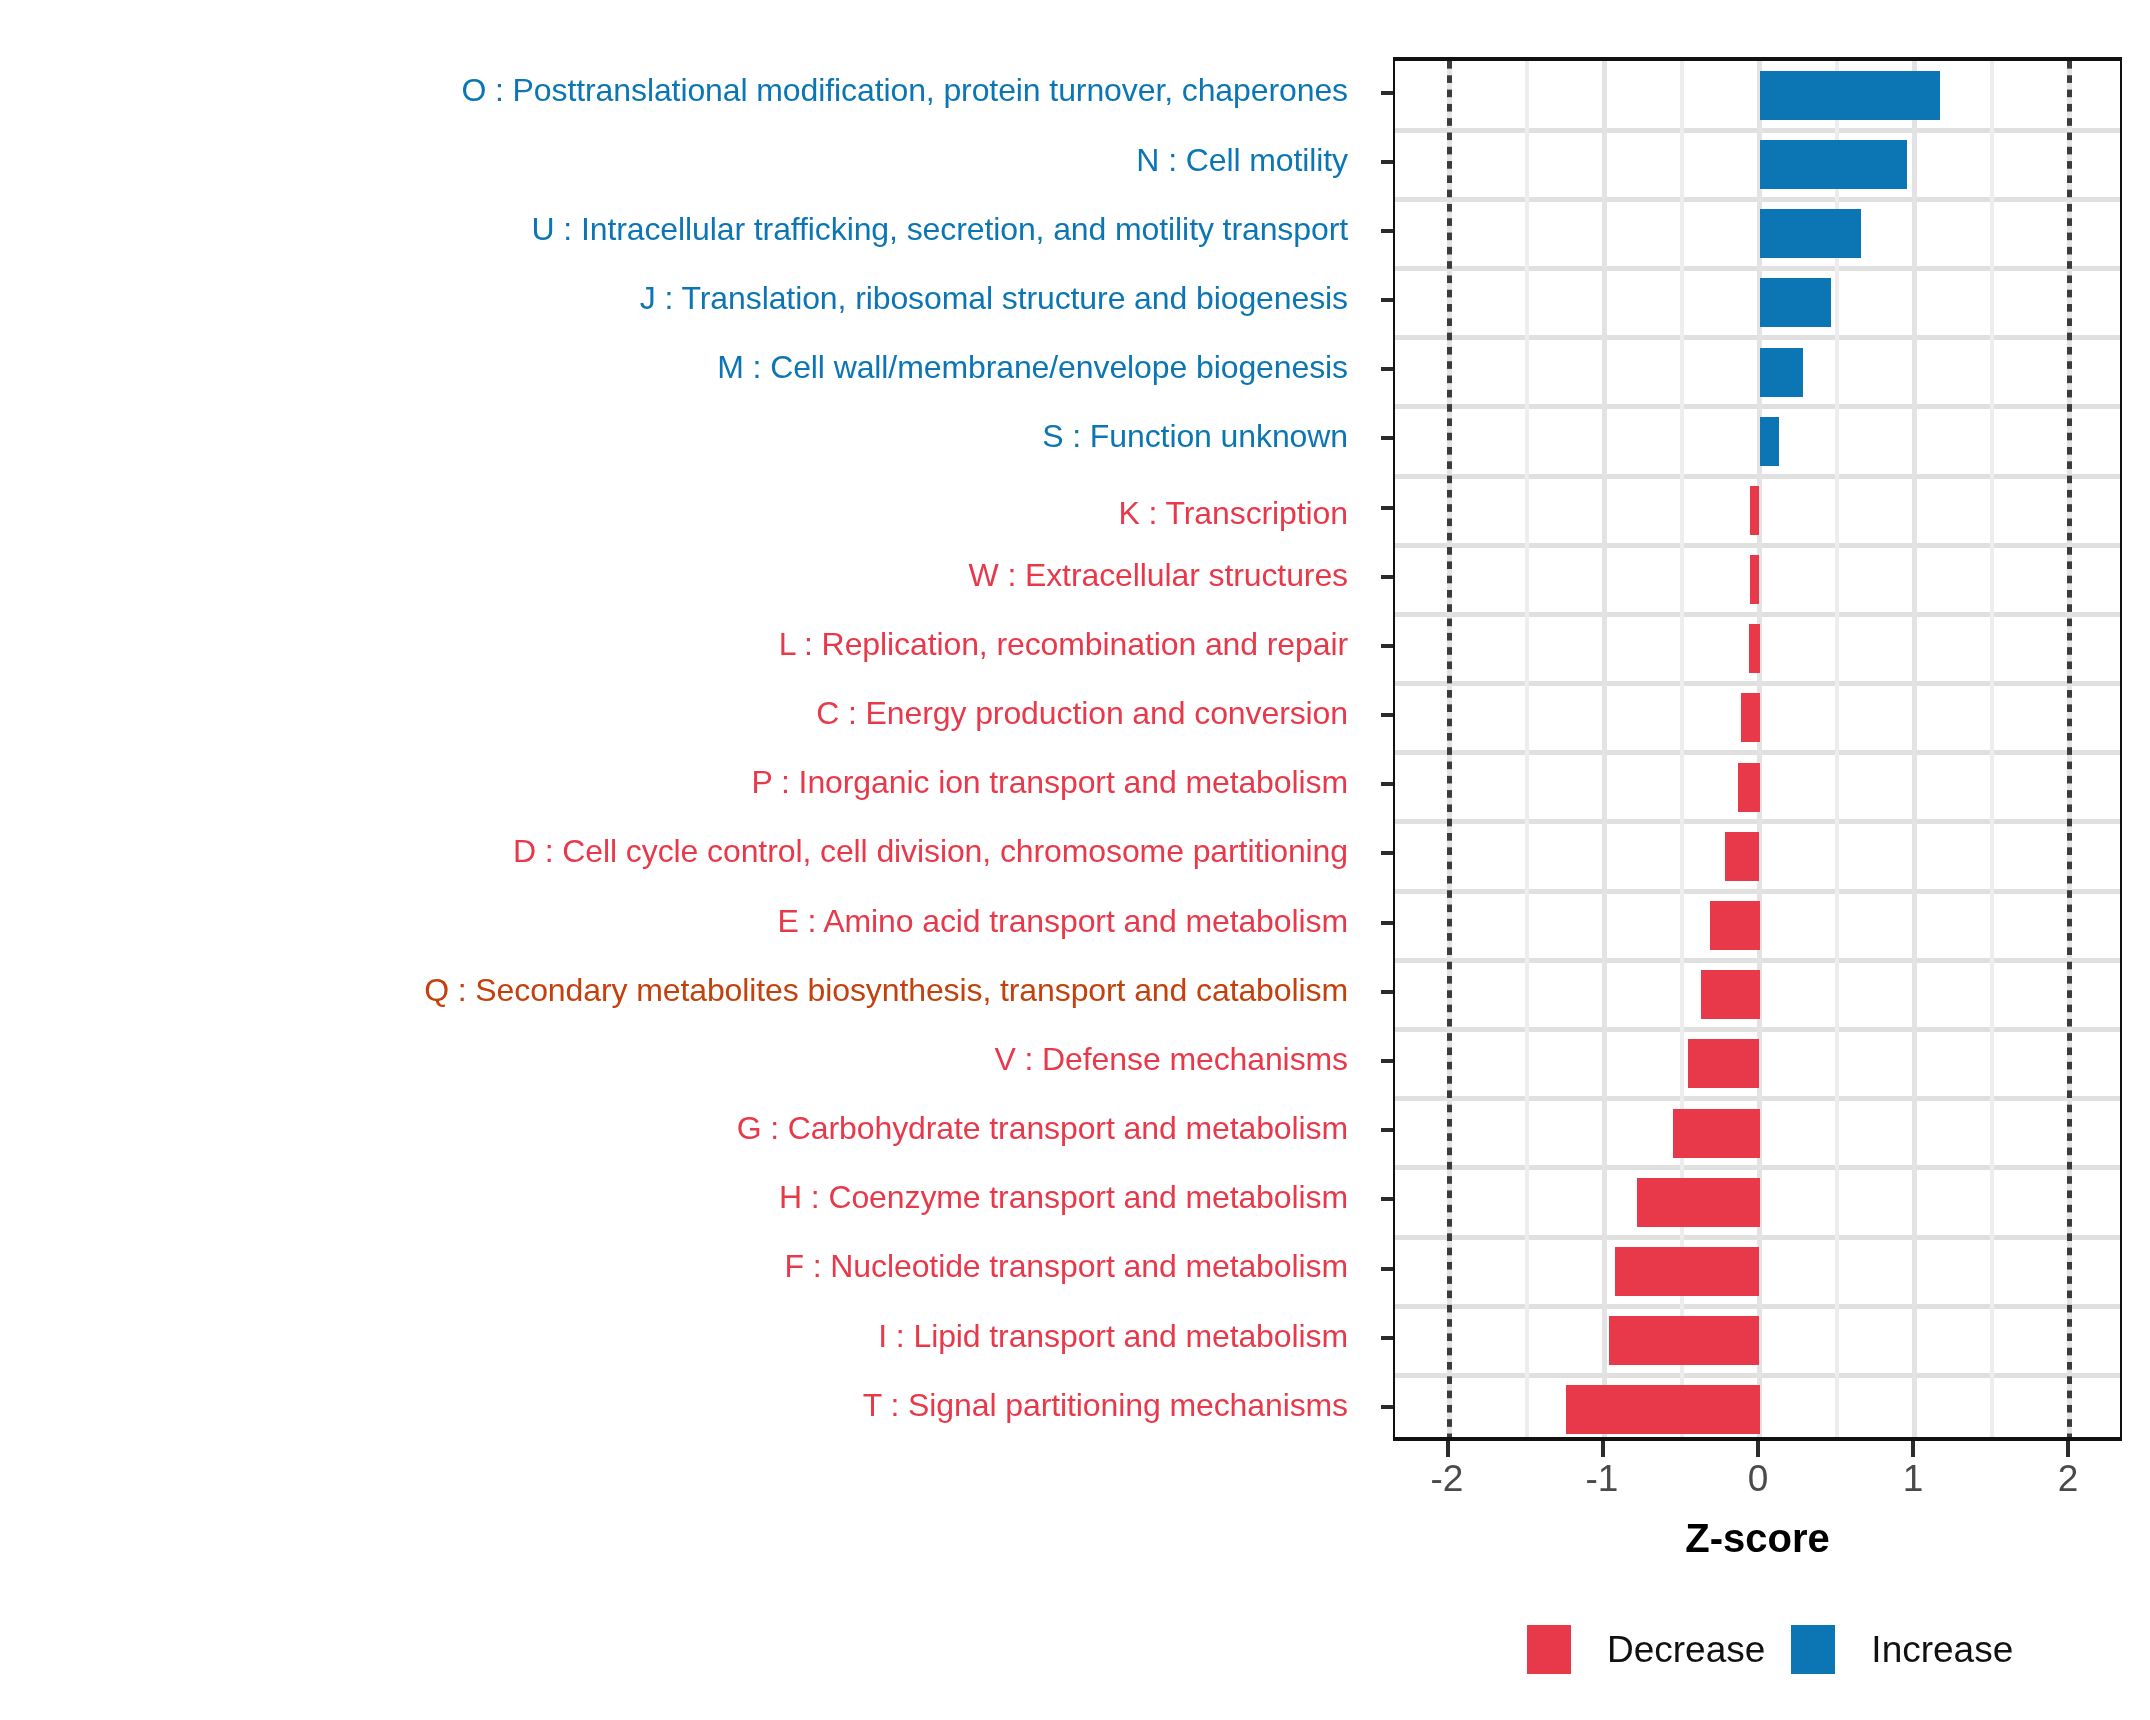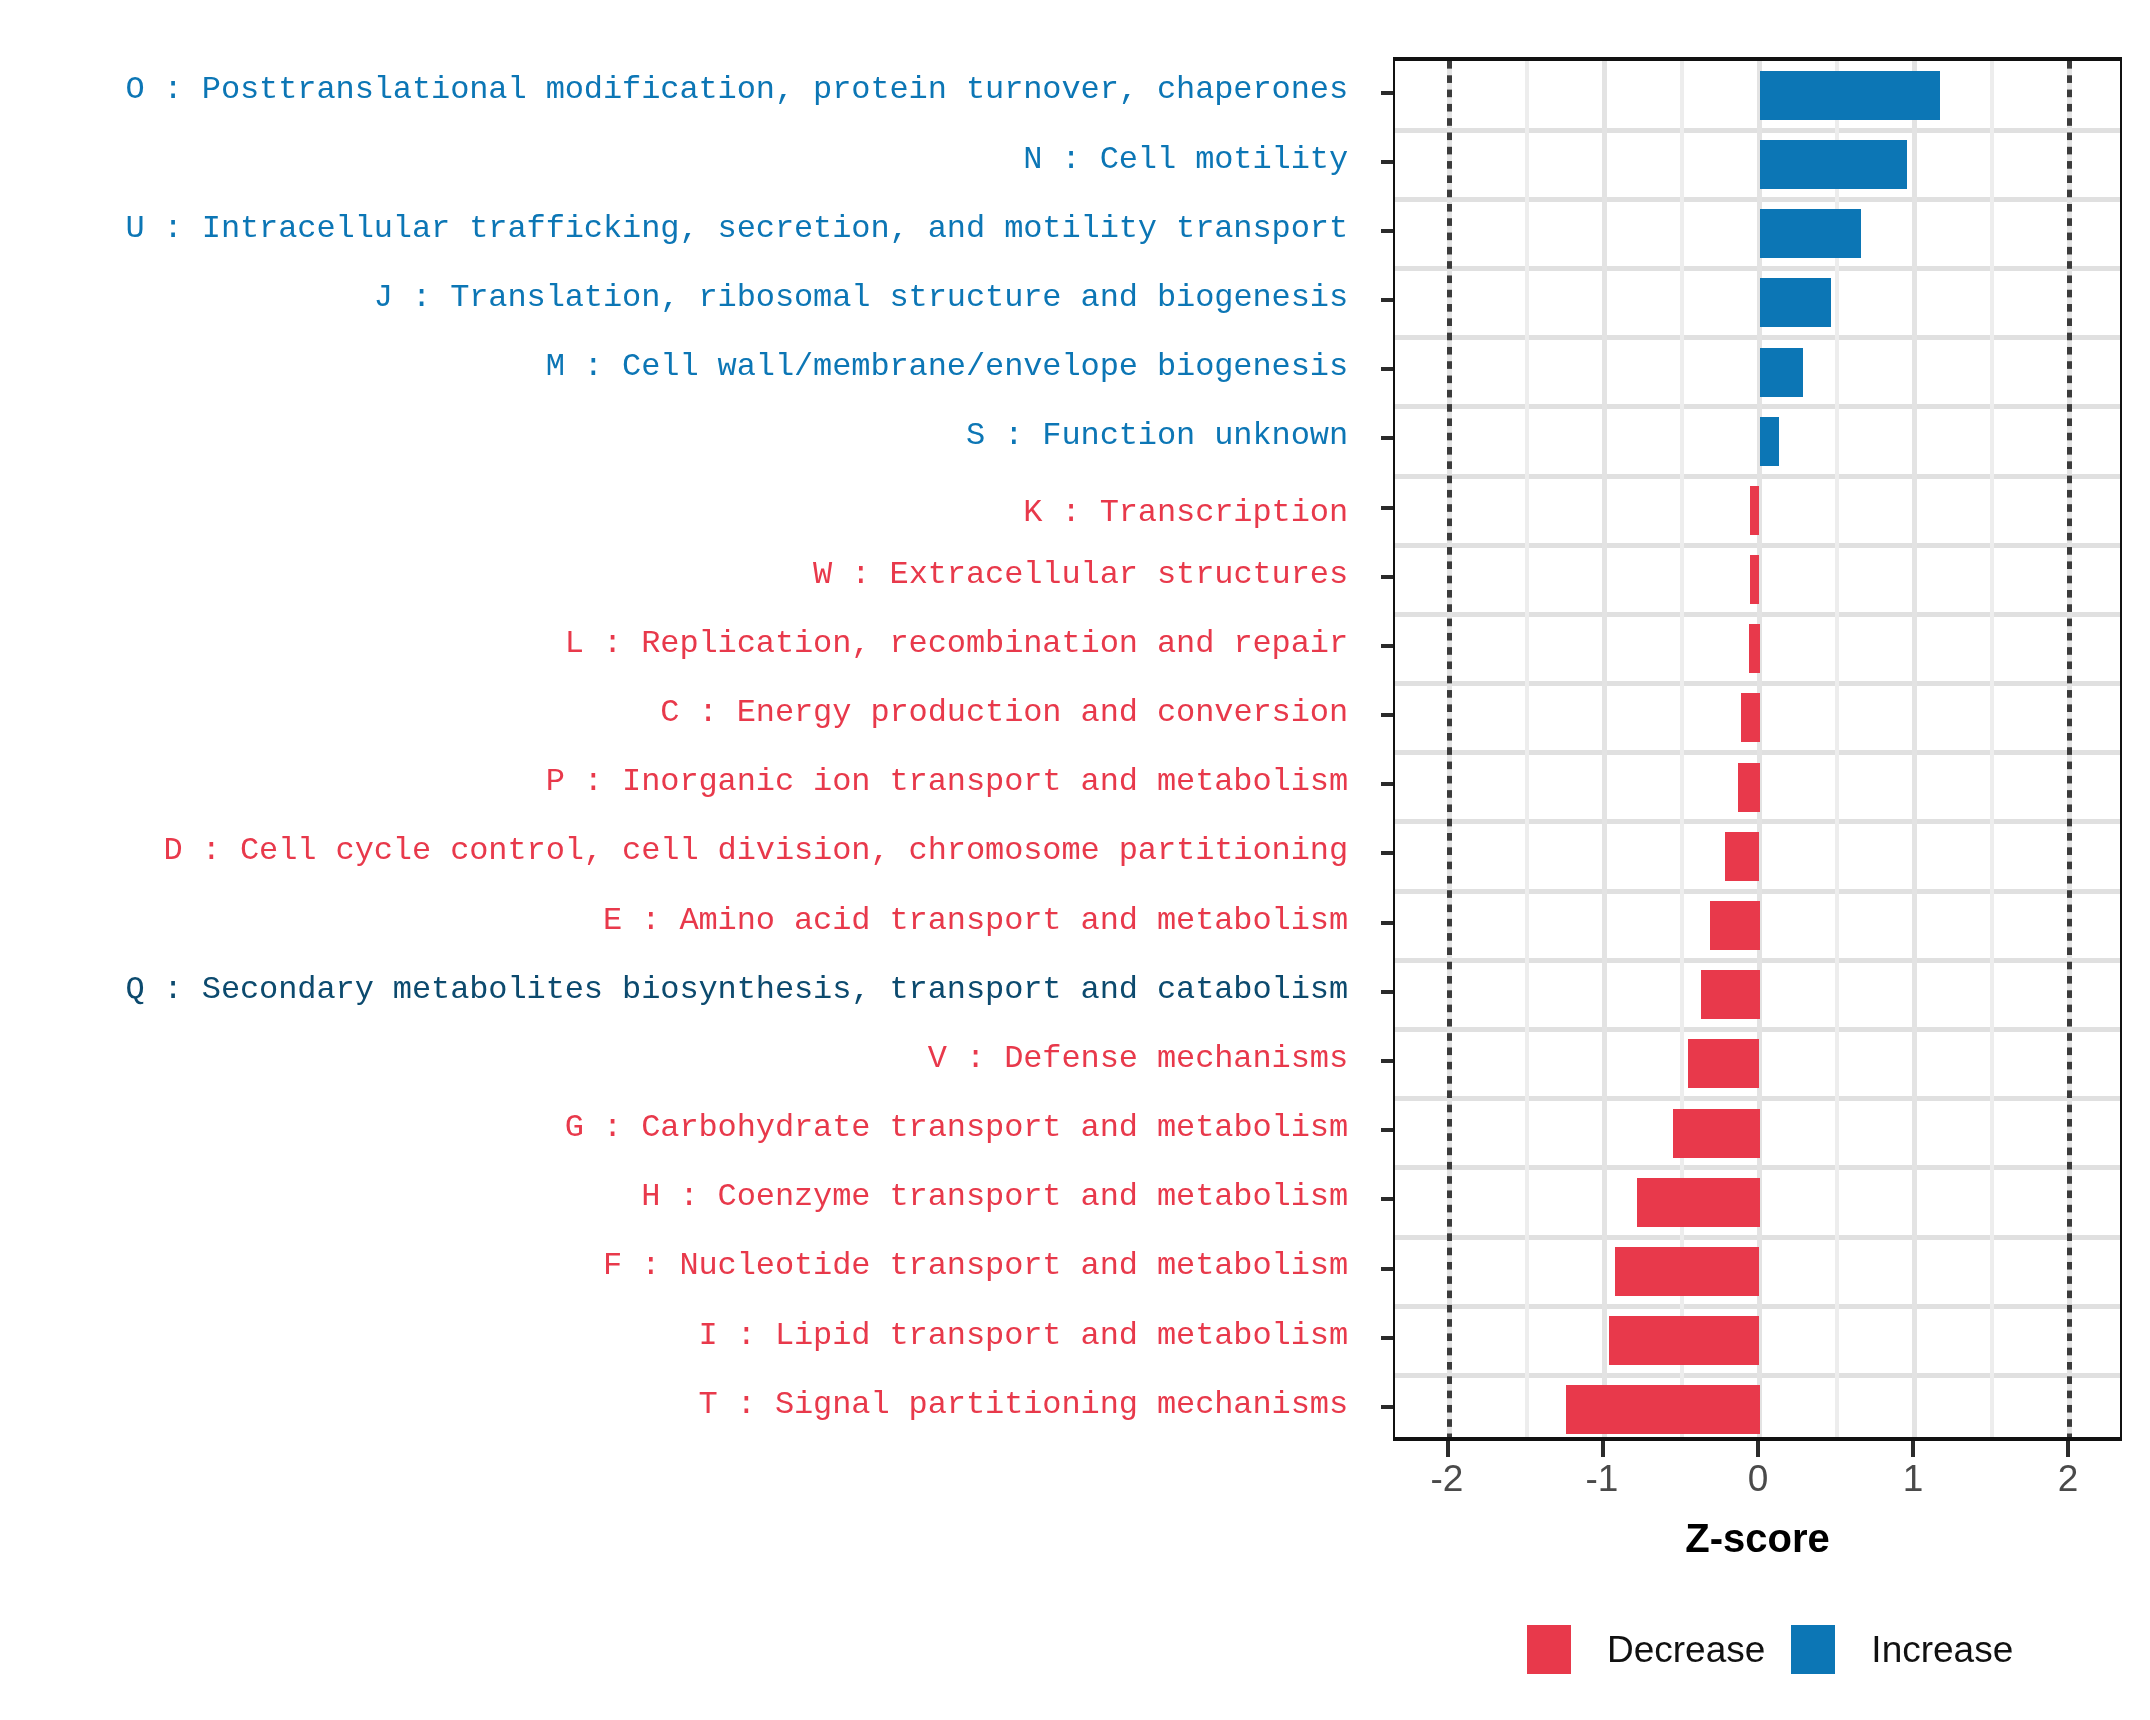--- a/index.html
+++ b/index.html
@@ -18,21 +18,20 @@
     width:1366px; height:1384px;
   }
   .lbl-row{
     position:absolute;
     left:0; width:1348px;
     text-align:right;
     font-size:32px;
     line-height:1;
     white-space:nowrap;
     letter-spacing:-0.1px;
-    font-family:Liberation Mono, monospace;
   }
   .lbl-inc{color:#0C76B5;}
   .lbl-dec{color:#E8394B;}
 
   
   .ytick{
     position:absolute;
     width:11.5px;height:3.6px;
     background:#2b2b2b;
     left:1381px;
@@ -119,21 +118,21 @@
       <div class="lbl-row lbl-inc" style="top: 225px; color: rgb(12, 118, 181);">J : Translation, ribosomal structure and biogenesis</div>
       <div class="lbl-row lbl-inc" style="top: 294px; color: rgb(12, 118, 181);">M : Cell wall/membrane/envelope biogenesis</div>
       <div class="lbl-row lbl-inc" style="top: 363px; color: rgb(12, 118, 181);">S : Function unknown</div>
       <div class="lbl-row lbl-dec" style="top: 440px; color: rgb(232, 57, 75);">K : Transcription</div>
       <div class="lbl-row lbl-dec" style="top: 502px; color: rgb(232, 57, 75);">W : Extracellular structures</div>
       <div class="lbl-row lbl-dec" style="top: 571px; color: rgb(232, 57, 75);">L : Replication, recombination and repair</div>
       <div class="lbl-row lbl-dec" style="top: 640px; color: rgb(232, 57, 75);">C : Energy production and conversion</div>
       <div class="lbl-row lbl-dec" style="top: 709px; color: rgb(232, 57, 75);">P : Inorganic ion transport and metabolism</div>
       <div class="lbl-row lbl-dec" style="top: 778px; color: rgb(232, 57, 75);">D : Cell cycle control, cell division, chromosome partitioning</div>
       <div class="lbl-row lbl-dec" style="top: 848px; color: rgb(232, 57, 75);">E : Amino acid transport and metabolism</div>
-      <div class="lbl-row lbl-dec" style="top: 917px; color: #0c4a6e;">Q : Secondary metabolites biosynthesis, transport and catabolism</div>
+      <div class="lbl-row lbl-dec" style="top: 917px; color: #c2410c;">Q : Secondary metabolites biosynthesis, transport and catabolism</div>
       <div class="lbl-row lbl-dec" style="top: 1055px; color: rgb(232, 57, 75);">G : Carbohydrate transport and metabolism</div>
       <div class="lbl-row lbl-dec" style="top: 986px; color: rgb(232, 57, 75);">V : Defense mechanisms</div>
       <div class="lbl-row lbl-dec" style="top: 1124px; color: rgb(232, 57, 75);">H : Coenzyme transport and metabolism</div>
       <div class="lbl-row lbl-dec" style="top: 1193px; color: rgb(232, 57, 75);">F : Nucleotide transport and metabolism</div>
       <div class="lbl-row lbl-dec" style="top: 1263px; color: rgb(232, 57, 75);">I : Lipid transport and metabolism</div>
       <div class="lbl-row lbl-dec" style="top: 1332px; color: rgb(232, 57, 75);">T : Signal partitioning mechanisms</div>
     </div>
 
   <div id="yticks">
       <div class="ytick" style="top: 91px; position: absolute;"></div>

